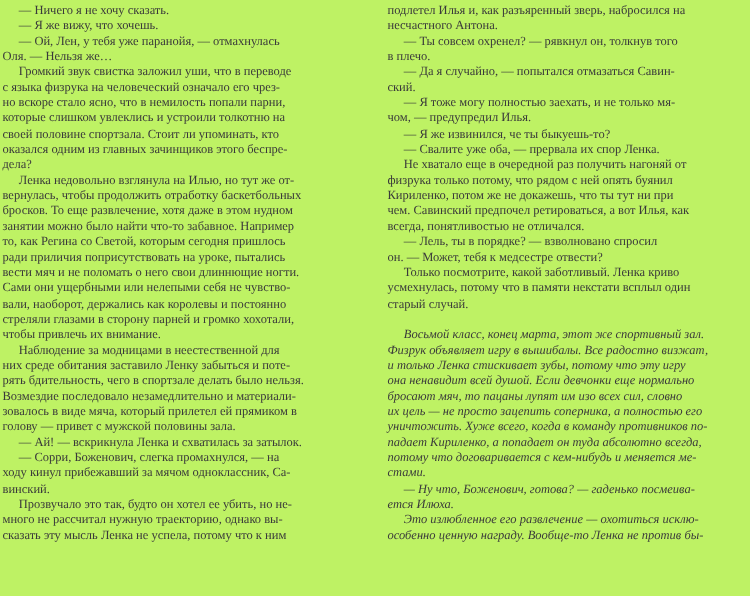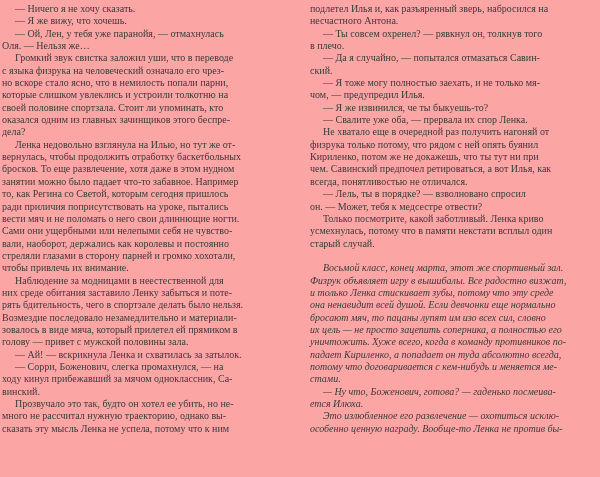--- a/index.html
+++ b/index.html
@@ -2,21 +2,21 @@
 <html><head>
 <meta charset="utf-8">
 <style>
   html, body { margin: 0; padding: 0; }
   body { background: #ffffff; }
 
   .spread {
     position: relative;
     width: 600px;
     height: 477px;
-    background: #fca5a5;
+    background: #bef264;
     overflow: hidden;
     font-family: "Liberation Serif", "DejaVu Serif", serif;
     color: #3a3a3a;
   }
 
   .page-text {
     position: absolute;
     top: 3px;
     font-size: 10px;
   }
@@ -58,21 +58,21 @@
       <div class="line ind">Громкий звук свистка заложил уши, что в переводе</div>
       <div class="line">с языка физрука на человеческий означало его чрез-</div>
       <div class="line">но вскоре стало ясно, что в немилость попали парни,</div>
       <div class="line">которые слишком увлеклись и устроили толкотню на</div>
       <div class="line">своей половине спортзала. Стоит ли упоминать, кто</div>
       <div class="line">оказался одним из главных зачинщиков этого беспре-</div>
       <div class="line">дела?</div>
       <div class="line ind">Ленка недовольно взглянула на Илью, но тут же от-</div>
       <div class="line">вернулась, чтобы продолжить отработку баскетбольных</div>
       <div class="line">бросков. То еще развлечение, хотя даже в этом нудном</div>
-      <div class="line">занятии можно было падает что-то забавное. Например</div>
+      <div class="line">занятии можно было найти что-то забавное. Например</div>
       <div class="line">то, как Регина со Светой, которым сегодня пришлось</div>
       <div class="line">ради приличия поприсутствовать на уроке, пытались</div>
       <div class="line">вести мяч и не поломать о него свои длиннющие ногти.</div>
       <div class="line">Сами они ущербными или нелепыми себя не чувство-</div>
       <div class="line">вали, наоборот, держались как королевы и постоянно</div>
       <div class="line">стреляли глазами в сторону парней и громко хохотали,</div>
       <div class="line">чтобы привлечь их внимание.</div>
       <div class="line ind">Наблюдение за модницами в неестественной для</div>
       <div class="line">них среде обитания заставило Ленку забыться и поте-</div>
       <div class="line">рять бдительность, чего в спортзале делать было нельзя.</div>
@@ -105,21 +105,21 @@
       <div class="line">чем. Савинский предпочел ретироваться, а вот Илья, как</div>
       <div class="line">всегда, понятливостью не отличался.</div>
       <div class="line ind">— Лель, ты в порядке? — взволновано спросил</div>
       <div class="line">он. — Может, тебя к медсестре отвести?</div>
       <div class="line ind">Только посмотрите, какой заботливый. Ленка криво</div>
       <div class="line">усмехнулась, потому что в памяти некстати всплыл один</div>
       <div class="line">старый случай.</div>
       <div class="line blank"></div>
       <div class="line ind ital">Восьмой класс, конец марта, этот же спортивный зал.</div>
       <div class="line ital">Физрук объявляет игру в вышибалы. Все радостно визжат,</div>
-      <div class="line ital">и только Ленка стискивает зубы, потому что эту среде</div>
+      <div class="line ital">и только Ленка стискивает зубы, потому что эту игру</div>
       <div class="line ital">она ненавидит всей душой. Если девчонки еще нормально</div>
       <div class="line ital">бросают мяч, то пацаны лупят им изо всех сил, словно</div>
       <div class="line ital">их цель — не просто зацепить соперника, а полностью его</div>
       <div class="line ital">уничтожить. Хуже всего, когда в команду противников по-</div>
       <div class="line ital">падает Кириленко, а попадает он туда абсолютно всегда,</div>
       <div class="line ital">потому что договаривается с кем-нибудь и меняется ме-</div>
       <div class="line ital">стами.</div>
       <div class="line ind ital">— Ну что, Боженович, готова? — гаденько посмеива-</div>
       <div class="line ital">ется Илюха.</div>
       <div class="line ind ital">Это излюбленное его развлечение — охотиться исклю-</div>

